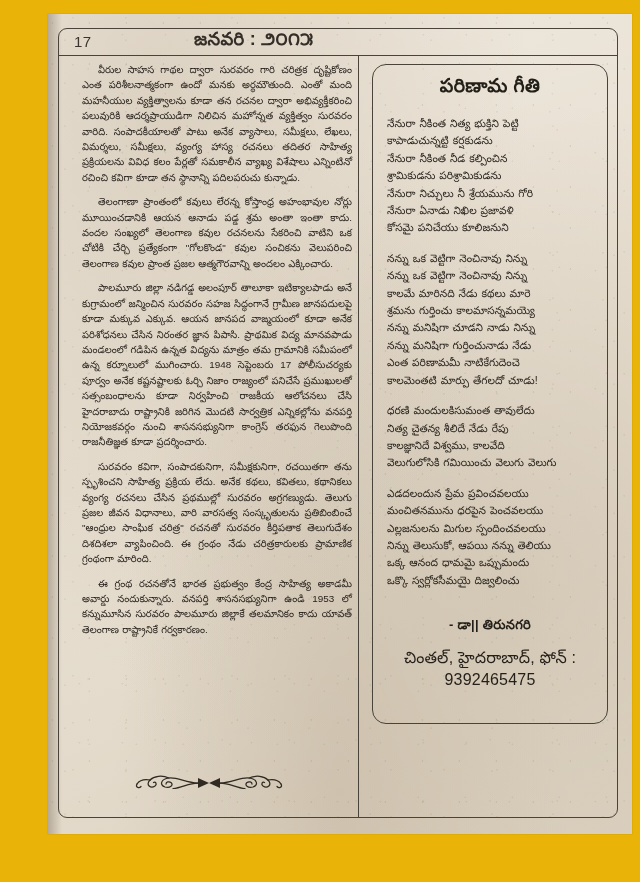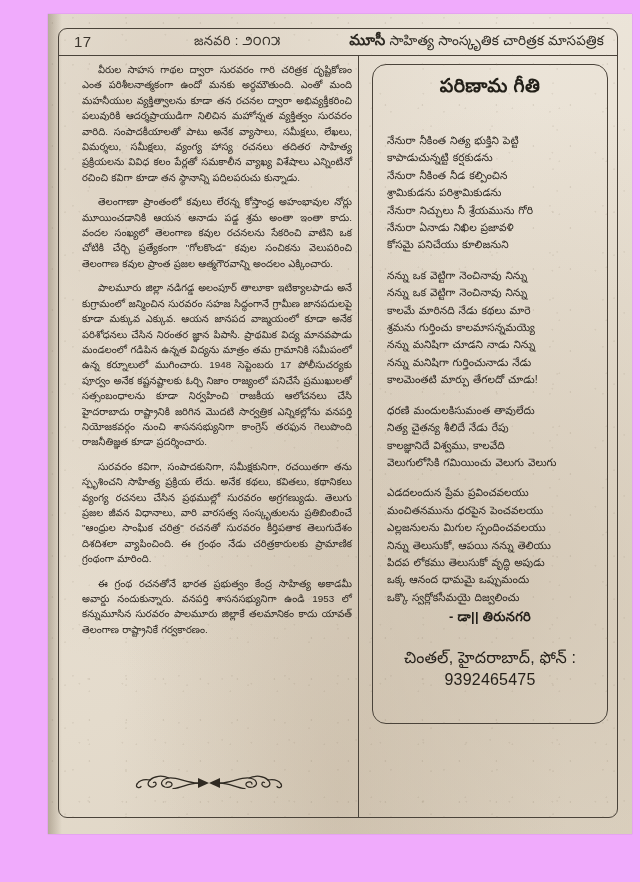--- a/index.html
+++ b/index.html
@@ -8,21 +8,21 @@
     background: #ffffff;
   }
   body {
     font-family: "Liberation Sans", sans-serif;
   }
   .page {
     position: relative;
     width: 640px;
     height: 882px;
     overflow: hidden;
-    background: #f0abfc;
+    background: #eab308;
   }
   
   .scan {
     position: absolute;
     left: 48px;
     top: 14px;
     width: 584px;
     height: 820px;
     background:
       radial-gradient(ellipse at 20% 12%, rgba(206,192,172,0.55) 0%, rgba(206,192,172,0) 55%),
@@ -85,23 +85,23 @@
   .folio {
     position: absolute;
     left: 16px;
     font-size: 15px;
     color: #3a342c;
     letter-spacing: 0.5px;
   }
   .issue-date {
     position: absolute;
     left: 136px;
-    font-size: 13px;
+    font-size: 18px;
     color: #332e27;
-    font-weight: normal;
+    font-weight: bold;
     letter-spacing: 0.3px;
   }
   .magazine-line {
     position: absolute;
     right: 14px;
     font-size: 13.5px;
     color: #2e2a23;
     letter-spacing: 0.2px;
   }
   .magazine-line .brand {
@@ -169,21 +169,21 @@
     left: 0;
     width: 100%;
     text-align: center;
     font-size: 19px;
     font-weight: bold;
     color: #232019;
     letter-spacing: 0.4px;
   }
   .poem-body {
     position: absolute;
-    top: 67px;
+    top: 50px;
     left: 14px;
     width: 208px;
   }
   .stanza {
     margin: 0 0 13px 0;
   }
   .poem-line {
     font-size: 10.6px;
     line-height: 17.4px;
     color: #241f19;
@@ -195,21 +195,21 @@
     left: 0;
     bottom: 34px;
     width: 100%;
     text-align: center;
   }
   .author {
     font-size: 13px;
     font-weight: bold;
     color: #221e18;
     letter-spacing: 0.3px;
-    margin-bottom: 22px;
+    margin-bottom: 14px;
   }
   .author-contact {
     font-size: 16px;
     color: #241f19;
     letter-spacing: 0.2px;
   }
 
   
   .ornament {
     position: absolute;
@@ -228,24 +228,20 @@
 
 <div class="page">
   <div class="scan">
     <div class="gutter"></div>
 
     <div class="frame"></div>
 
     <div class="masthead">
       <span class="folio">17</span>
       <span class="issue-date">జనవరి : ౨౦౧౫</span>
-      <span class="magazine-line">
-        <span class="brand">మూసీ</span>
-        <span>సాహిత్య సాంస్కృతిక చారిత్రక మాసపత్రిక</span>
-      </span>
     </div>
 
     <div class="columns">
 
       <div class="col-left">
         <p class="para">వీరుల సాహస గాథల ద్వారా సురవరం గారి చరిత్రక దృష్టికోణం ఎంత పరిశీలనాత్మకంగా ఉందో మనకు అర్థమౌతుంది. ఎంతో మంది మహనీయుల వ్యక్తిత్వాలను కూడా తన రచనల ద్వారా అభివ్యక్తీకరించి పలువురికి ఆదర్శప్రాయుడిగా నిలిచిన మహోన్నత వ్యక్తిత్వం సురవరం వారిది. సంపాదకీయాలతో పాటు అనేక వ్యాసాలు, సమీక్షలు, లేఖలు, విమర్శలు, సమీక్షలు, వ్యంగ్య హాస్య రచనలు తదితర సాహిత్య ప్రక్రియలను వివిధ కలం పేర్లతో సమకాలీన వ్యాఖ్య విశేషాలు ఎన్నింటినో రచించి కవిగా కూడా తన స్థానాన్ని పదిలపరుచు కున్నాడు.</p>
         <p class="para">తెలంగాణా ప్రాంతంలో కవులు లేరన్న కోస్తాంధ్ర అహంభావుల నోర్లు మూయించడానికి ఆయన ఆనాడు పడ్డ శ్రమ అంతా ఇంతా కాదు. వందల సంఖ్యలో తెలంగాణ కవుల రచనలను సేకరించి వాటిని ఒక చోటికి చేర్చి ప్రత్యేకంగా "గోలకొండ" కవుల సంచికను వెలుపరించి తెలంగాణ కవుల ప్రాంత ప్రజల ఆత్మగౌరవాన్ని అందలం ఎక్కించారు.</p>
         <p class="para">పాలమూరు జిల్లా నడిగడ్డ అలంపూర్ తాలూకా ఇటిక్యాలపాడు అనే కుగ్రామంలో జన్మించిన సురవరం సహజ సిద్ధంగానే గ్రామీణ జానపదులపై కూడా మక్కువ ఎక్కువ. ఆయన జానపద వాఙ్మయంలో కూడా అనేక పరిశోధనలు చేసిన నిరంతర జ్ఞాన పిపాసి. ప్రాథమిక విద్య మానవపాడు మండలంలో గడిపిన ఉన్నత విద్యను మాత్రం తమ గ్రామానికి సమీపంలో ఉన్న కర్నూలులో ముగించారు. 1948 సెప్టెంబరు 17 పోలీసుచర్యకు పూర్వం అనేక కష్టనష్టాలకు ఓర్చి నిజాం రాజ్యంలో పనిచేసే ప్రముఖులతో సత్సంబంధాలను కూడా నిర్వహించి రాజకీయ ఆలోచనలు చేసి హైదరాబాదు రాష్ట్రానికి జరిగిన మొదటి సార్వత్రిక ఎన్నికల్లోను వనపర్తి నియోజకవర్గం నుంచి శాసనసభ్యునిగా కాంగ్రెస్ తరఫున గెలుపొంది రాజనీతిజ్ఞత కూడా ప్రదర్శించారు.</p>
         <p class="para">సురవరం కవిగా, సంపాదకునిగా, సమీక్షకునిగా, రచయితగా తను స్పృశించని సాహిత్య ప్రక్రియ లేదు. అనేక కథలు, కవితలు, కథానికలు వ్యంగ్య రచనలు చేసిన ప్రథముల్లో సురవరం అగ్రగణ్యుడు. తెలుగు ప్రజల జీవన విధానాలు, వారి వారసత్వ సంస్కృతులను ప్రతిబింబించే "ఆంధ్రుల సాంఘిక చరిత్ర" రచనతో సురవరం కీర్తిపతాక తెలుగుదేశం దిశదిశలా వ్యాపించింది. ఈ గ్రంథం నేడు చరిత్రకారులకు ప్రామాణిక గ్రంథంగా మారింది.</p>
         <p class="para">ఈ గ్రంథ రచనతోనే భారత ప్రభుత్వం కేంద్ర సాహిత్య అకాడమీ అవార్డు నందుకున్నారు. వనపర్తి శాసనసభ్యునిగా ఉండి 1953 లో కన్నుమూసిన సురవరం పాలమూరు జిల్లాకే తలమానికం కాదు యావత్ తెలంగాణ రాష్ట్రానికే గర్వకారణం.</p>
@@ -287,36 +283,36 @@
               <div class="poem-line">కోసమై పనిచేయు కూలిజనుని</div>
             </div>
 
             <div class="stanza">
               <div class="poem-line">నన్ను ఒక వెట్టిగా నెంచినావు నిన్ను</div>
               <div class="poem-line">నన్ను ఒక వెట్టిగా నెంచినావు నిన్ను</div>
               <div class="poem-line">కాలమే మారినది నేడు కథలు మారె</div>
               <div class="poem-line">శ్రమను గుర్తించు కాలమాసన్నమయ్యె</div>
               <div class="poem-line">నన్ను మనిషిగా చూడని నాడు నిన్ను</div>
               <div class="poem-line">నన్ను మనిషిగా గుర్తించునాడు నేడు</div>
+              <div class="poem-line">ఎంత పరిణామమీ నాటికేగుదెంచె</div>
               <div class="poem-line">కాలమెంతటి మార్పు తేగలదో చూడు!</div>
             </div>
 
             <div class="stanza">
               <div class="poem-line">ధరణి మందులకిసుమంత తావులేదు</div>
               <div class="poem-line">నిత్య చైతన్య శీలిదే నేడు రేపు</div>
               <div class="poem-line">కాలజ్ఞానిదే విశ్వము, కాలవేది</div>
               <div class="poem-line">వెలుగులోసికి గమియించు వెలుగు వెలుగు</div>
             </div>
 
             <div class="stanza">
               <div class="poem-line">ఎడదలందున ప్రేమ ప్రవించవలయు</div>
               <div class="poem-line">మంచితనమును ధరపైన పెంచవలయు</div>
               <div class="poem-line">ఎల్లజనులను మిగుల స్పందించవలయు</div>
               <div class="poem-line">నిన్ను తెలుసుకో, ఆపయి నన్ను తెలియు</div>
-              <div class="poem-line">పిదప లోకము తెలుసుకో వృద్ధి అపుడు</div>
               <div class="poem-line">ఒక్క ఆనంద ధామమై ఒప్పుమందు</div>
               <div class="poem-line">ఒక్కొ స్వర్లోకసీమయై దిజ్వలించు</div>
             </div>
           </div>
 
           <div class="poem-sign">
             <div class="author">- డా|| తిరునగరి</div>
             <div class="author-contact">చింతల్, హైదరాబాద్, ఫోన్ : 9392465475</div>
           </div>
         </div>

